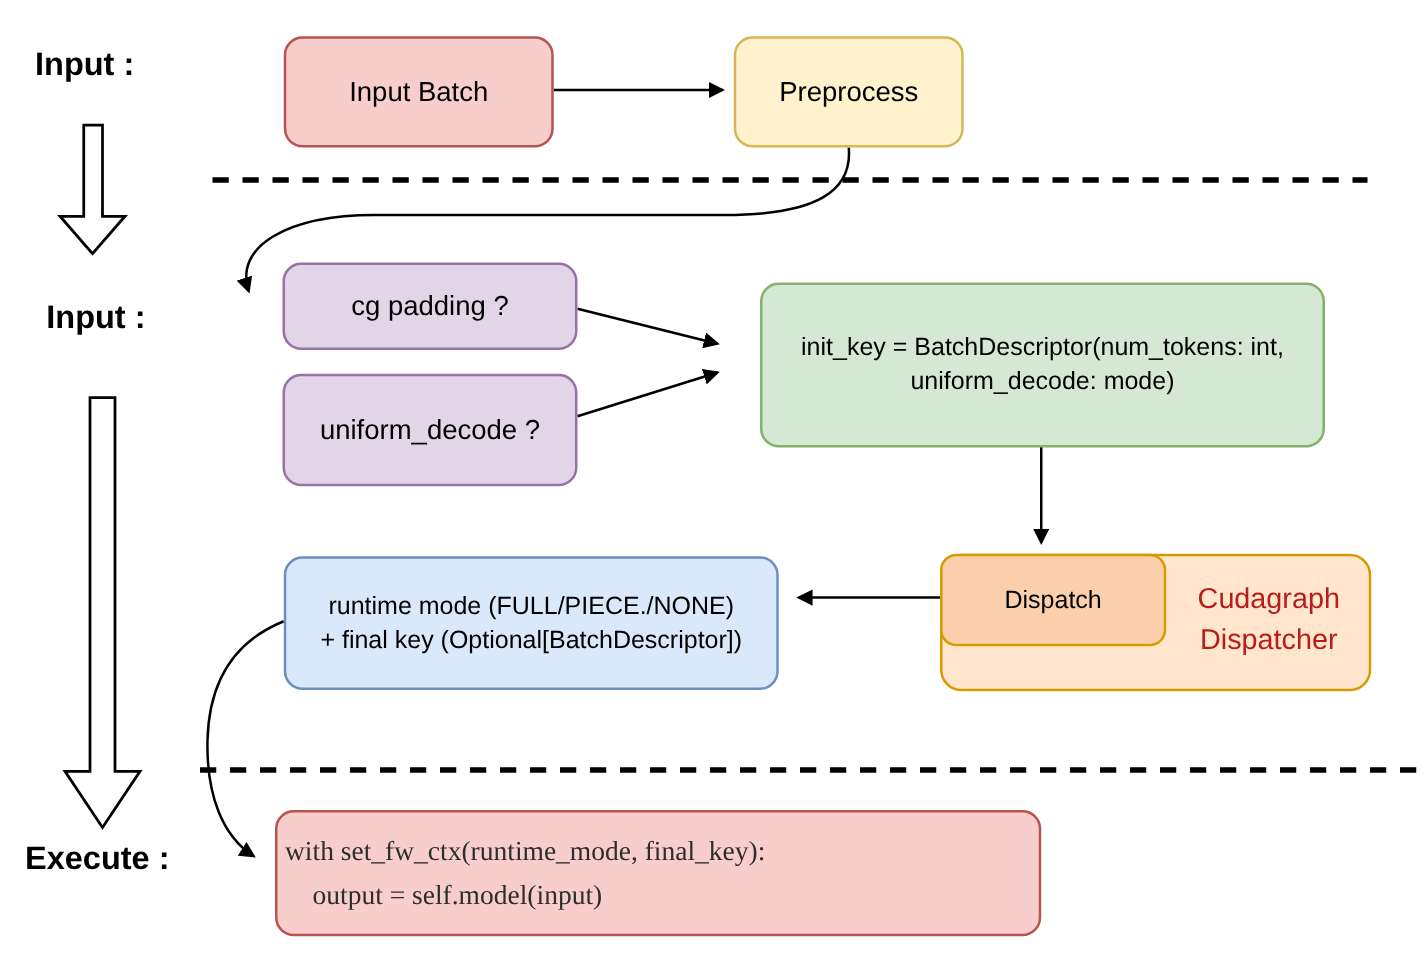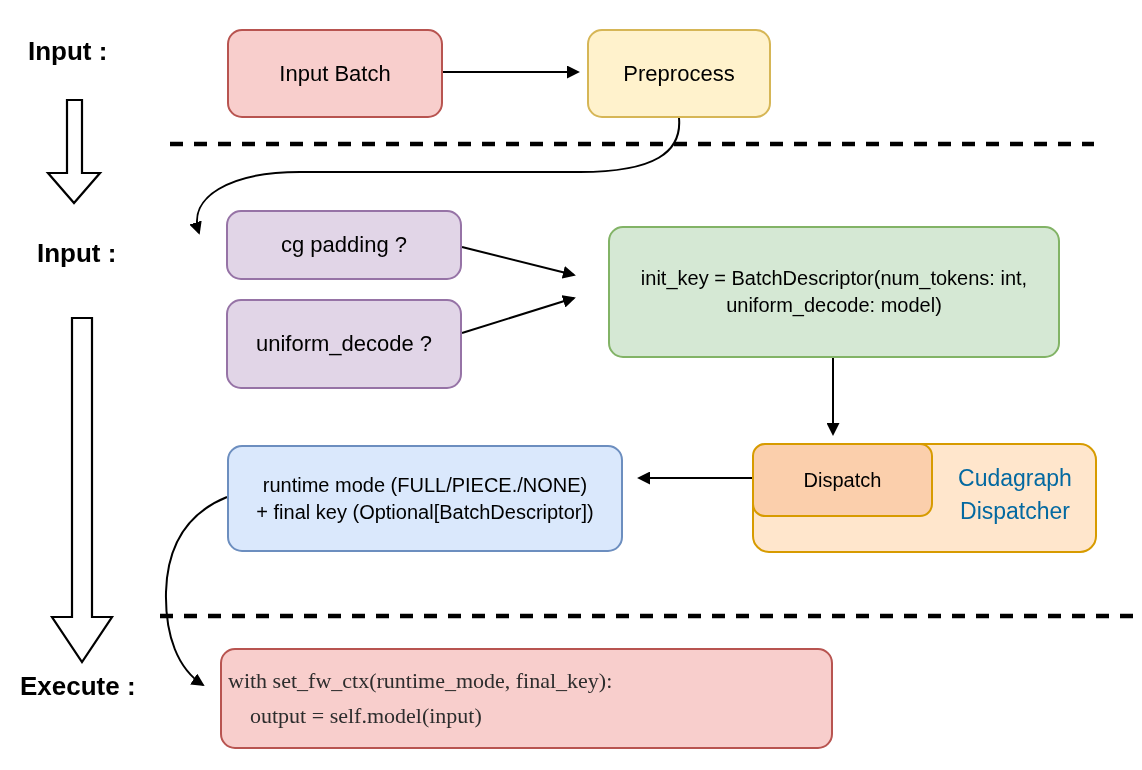--- a/index.html
+++ b/index.html
@@ -56,21 +56,21 @@
   #node-input-batch    { left: 227px; top: 29px;  width: 216px; height: 89px;  font-size: 22px; }
   #node-preprocess     { left: 587px; top: 29px;  width: 184px; height: 89px;  font-size: 22px; }
   #node-cg-padding     { left: 226px; top: 210px; width: 236px; height: 70px;  font-size: 22px; }
   #node-uniform-decode { left: 226px; top: 299px; width: 236px; height: 90px;  font-size: 22px; }
   #node-init-key       { left: 588px; top: 226px; width: 452px; height: 132px; font-size: 20px; margin-left: 20px; }
   #node-cudagraph      { left: 752px; top: 443px; width: 345px; height: 110px; border-radius: 17px; }
   #node-dispatch       { left: 752px; top: 443px; width: 181px; height: 74px;  font-size: 20px; border-radius: 13px; }
   #cudagraph-label     {
     position: absolute; z-index: 3;
     left: 933px; top: 462px; width: 164px;
-    text-align: center; font-size: 23px; line-height: 1.45; color: #0369a1;
+    text-align: center; font-size: 23px; line-height: 1.45; color: #b91c1c;
   }
   #node-runtime-result { left: 227px; top: 445px; width: 396px; height: 107px; font-size: 20px; }
   #node-execute-code   {
     left: 220px; top: 648px; width: 613px; height: 101px;
     align-items: flex-start; justify-content: center; text-align: left;
     font-family: "Liberation Mono", monospace; font-size: 22px;
     color: #2d2d2d; line-height: 1.55; padding-left: 6px;
   }
   #node-execute-code span { white-space: pre; font-family: Liberation Serif, serif; }
 
@@ -120,21 +120,21 @@
   <div class="node node-purple" id="node-cg-padding">
     <span>cg padding ?</span>
   </div>
 
   <div class="node node-purple" id="node-uniform-decode">
     <span>uniform_decode ?</span>
   </div>
 
   <div class="node node-green" id="node-init-key">
     <span>init_key = BatchDescriptor(num_tokens: int,</span>
-    <span>uniform_decode: model)</span>
+    <span>uniform_decode: mode)</span>
   </div>
 
   <div class="node node-orange" id="node-cudagraph"></div>
 
   <div class="node node-peach" id="node-dispatch">
     <span>Dispatch</span>
   </div>
 
   <div id="cudagraph-label">
     <span>Cudagraph</span>

